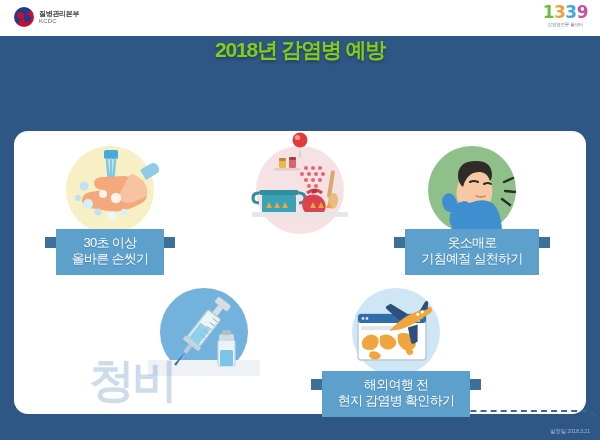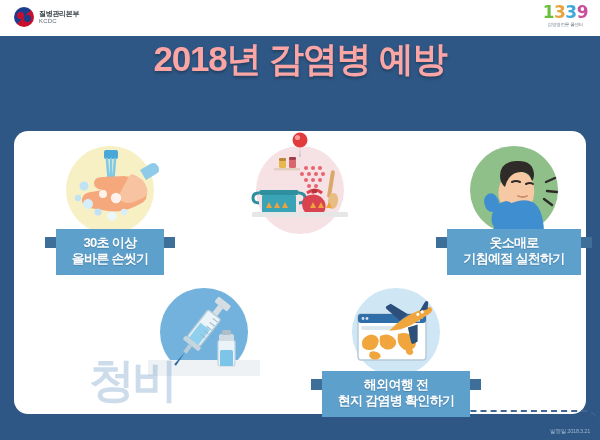--- a/index.html
+++ b/index.html
@@ -64,23 +64,23 @@
   .logo-1339-sub {
     font-size: 4.5px; color: #7a848e; margin-top: 1px; letter-spacing: -0.2px;
   }
 
   
   .title-block {
     position: absolute; top: 38px; left: 0; width: 600px;
     text-align: center; z-index: 5;
   }
   .title-line {
-    color: #fca5a5;
+    color: #84cc16;
     font-weight: bold;
-    font-size: 35px;
+    font-size: 21px;
     letter-spacing: -1.2px;
     line-height: 1.18;
     text-shadow: 0 2px 3px rgba(0,0,0,0.28);
   }
 
   
   .watermark {
     position: absolute; left: 89px; bottom: 28px;
     font-size: 46px; font-weight: bold;
     color: rgba(90,140,190,0.30);
@@ -103,21 +103,21 @@
   .card {
     position: absolute;
     width: 152px;
     text-align: center;
     z-index: 4;
   }
   .row1 { top: 146px; }
   .row2 { top: 288px; }
   .c1 { left: 34px; }
   .c2 { left: 224px; }
-  .c3 { left: 438px; }
+  .c3 { left: 396px; }
   .c4 { left: 128px; }
   .c5 { left: 320px; }
 
   .illus {
     position: relative;
     width: 112px; height: 88px;
     margin: 0 auto;
   }
   .circle {
     position: absolute;
@@ -136,21 +136,21 @@
 
   
   .ribbon {
     position: relative;
     margin-top: -5px;
     display: inline-block;
   }
   .ribbon-body {
     background: #5da0cc;
     color: #ffffff;
-    font-weight: bold;
+    font-weight: normal;
     font-size: 13px;
     letter-spacing: -0.7px;
     line-height: 1.25;
     padding: 6px 16px 7px 16px;
     position: relative;
     z-index: 2;
     text-shadow: 0 1px 1px rgba(0,0,0,0.18);
     white-space: nowrap;
   }
   .ribbon::before, .ribbon::after {

